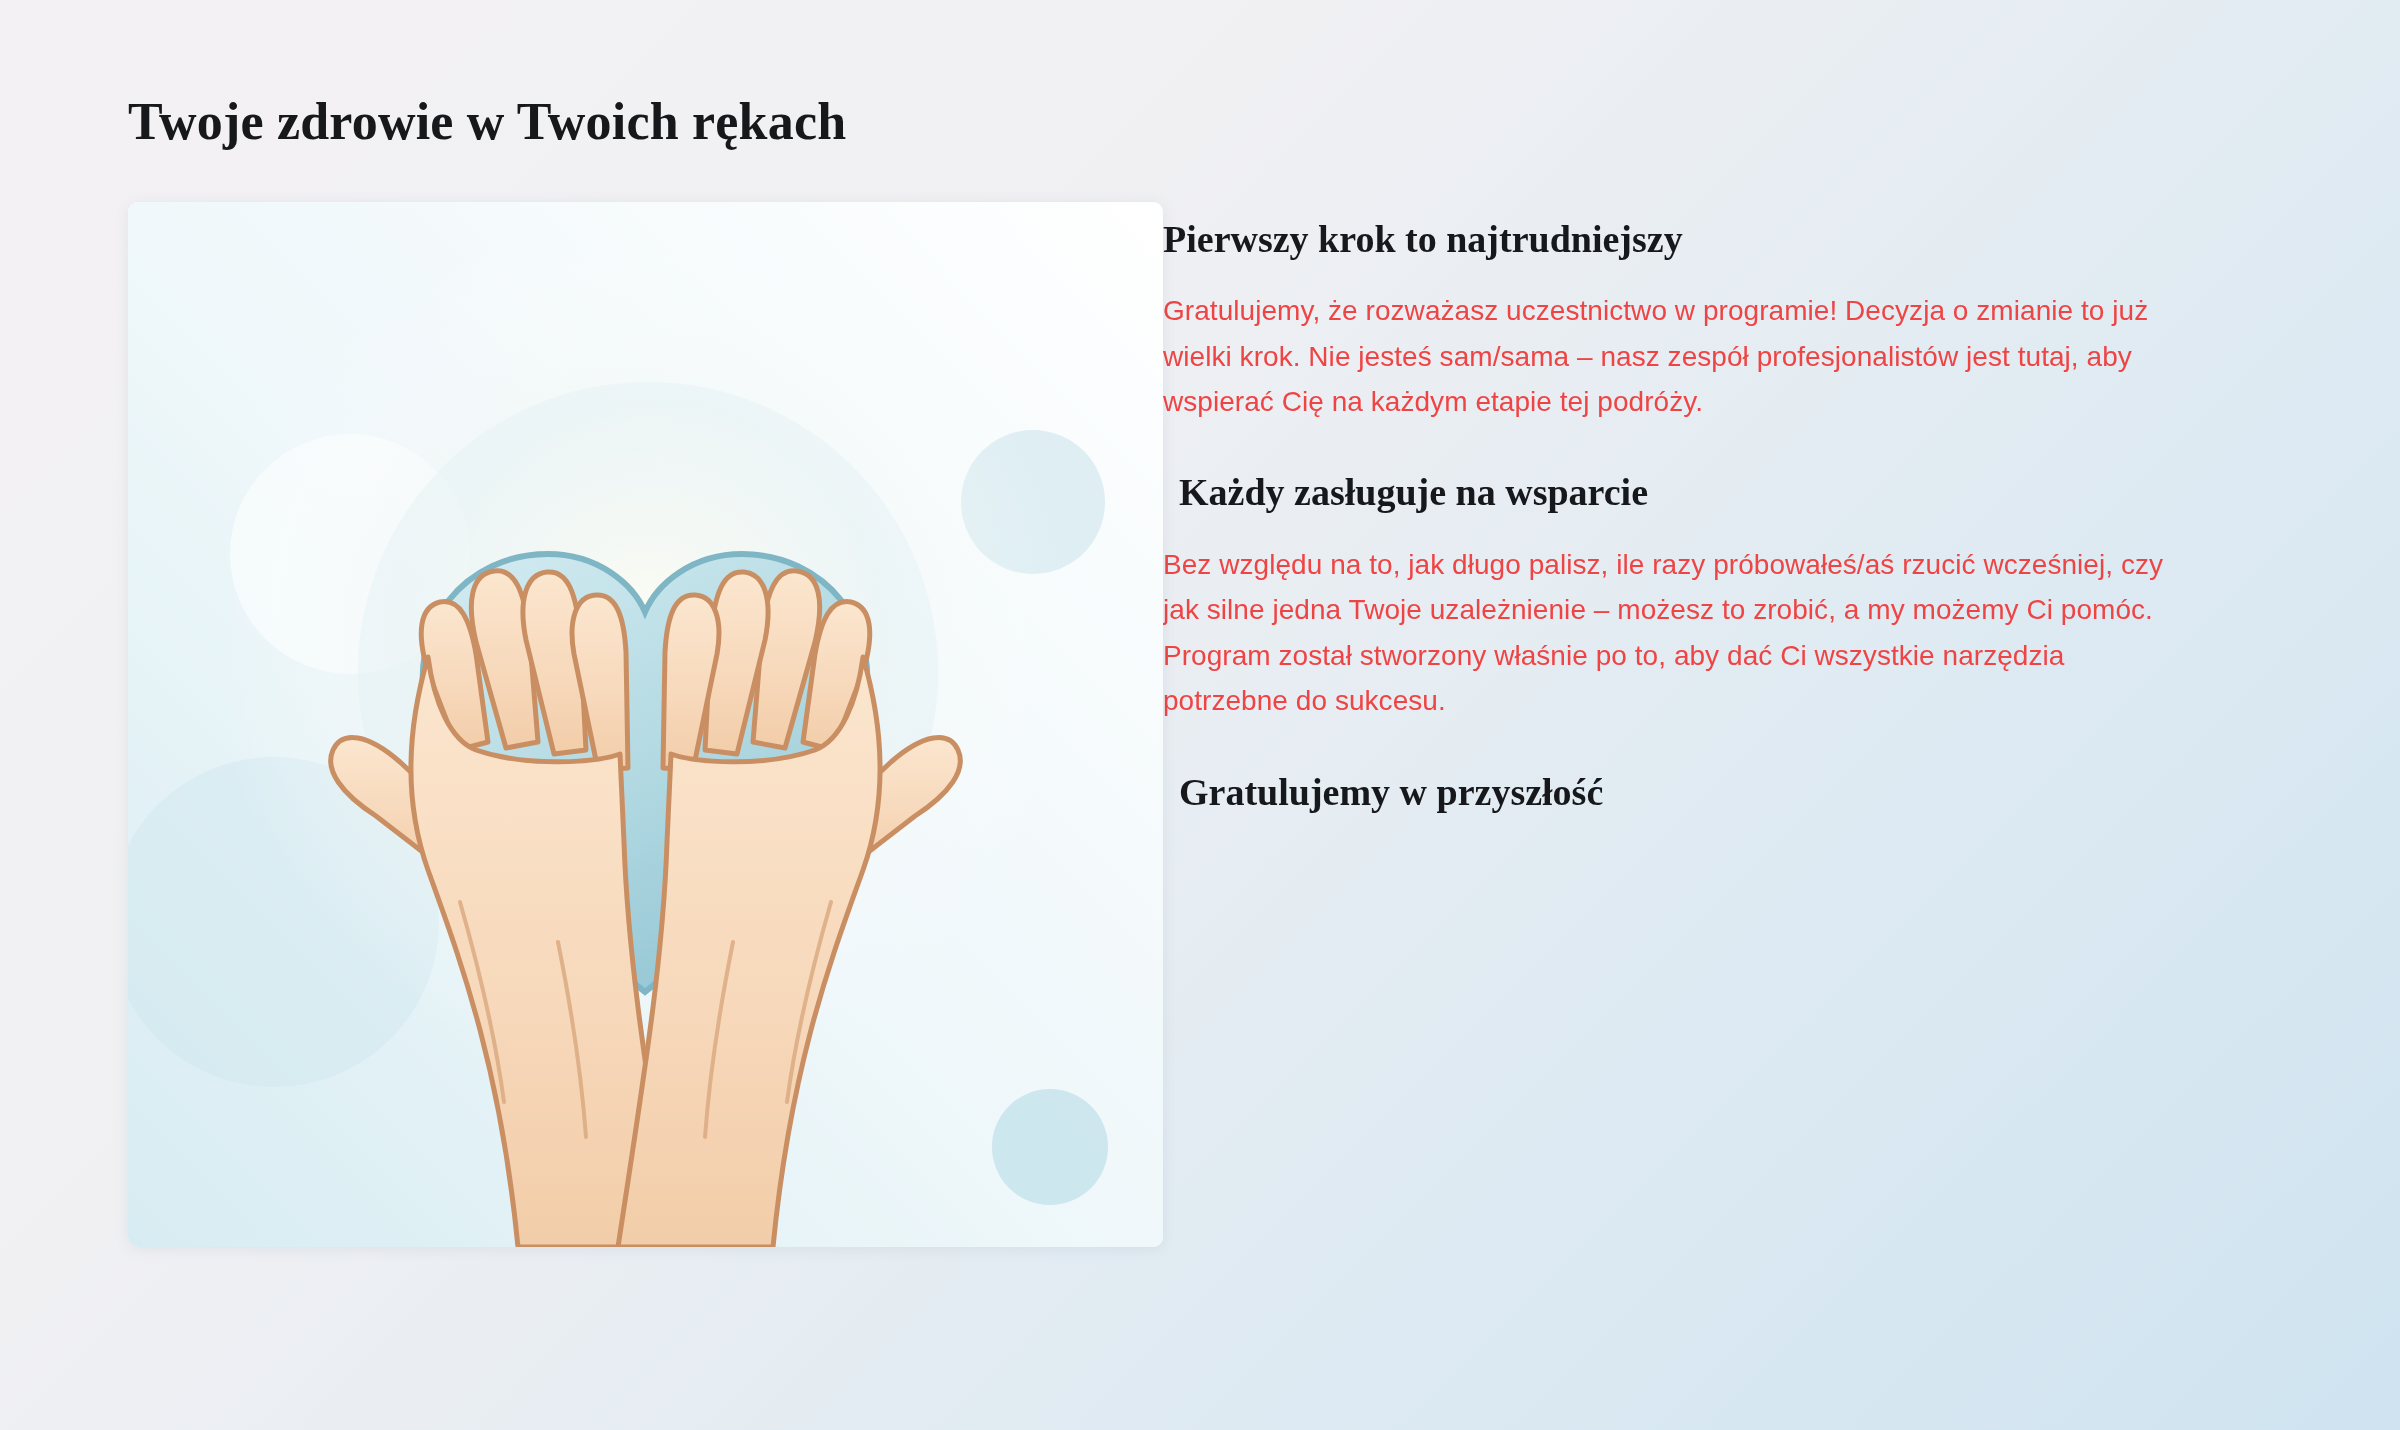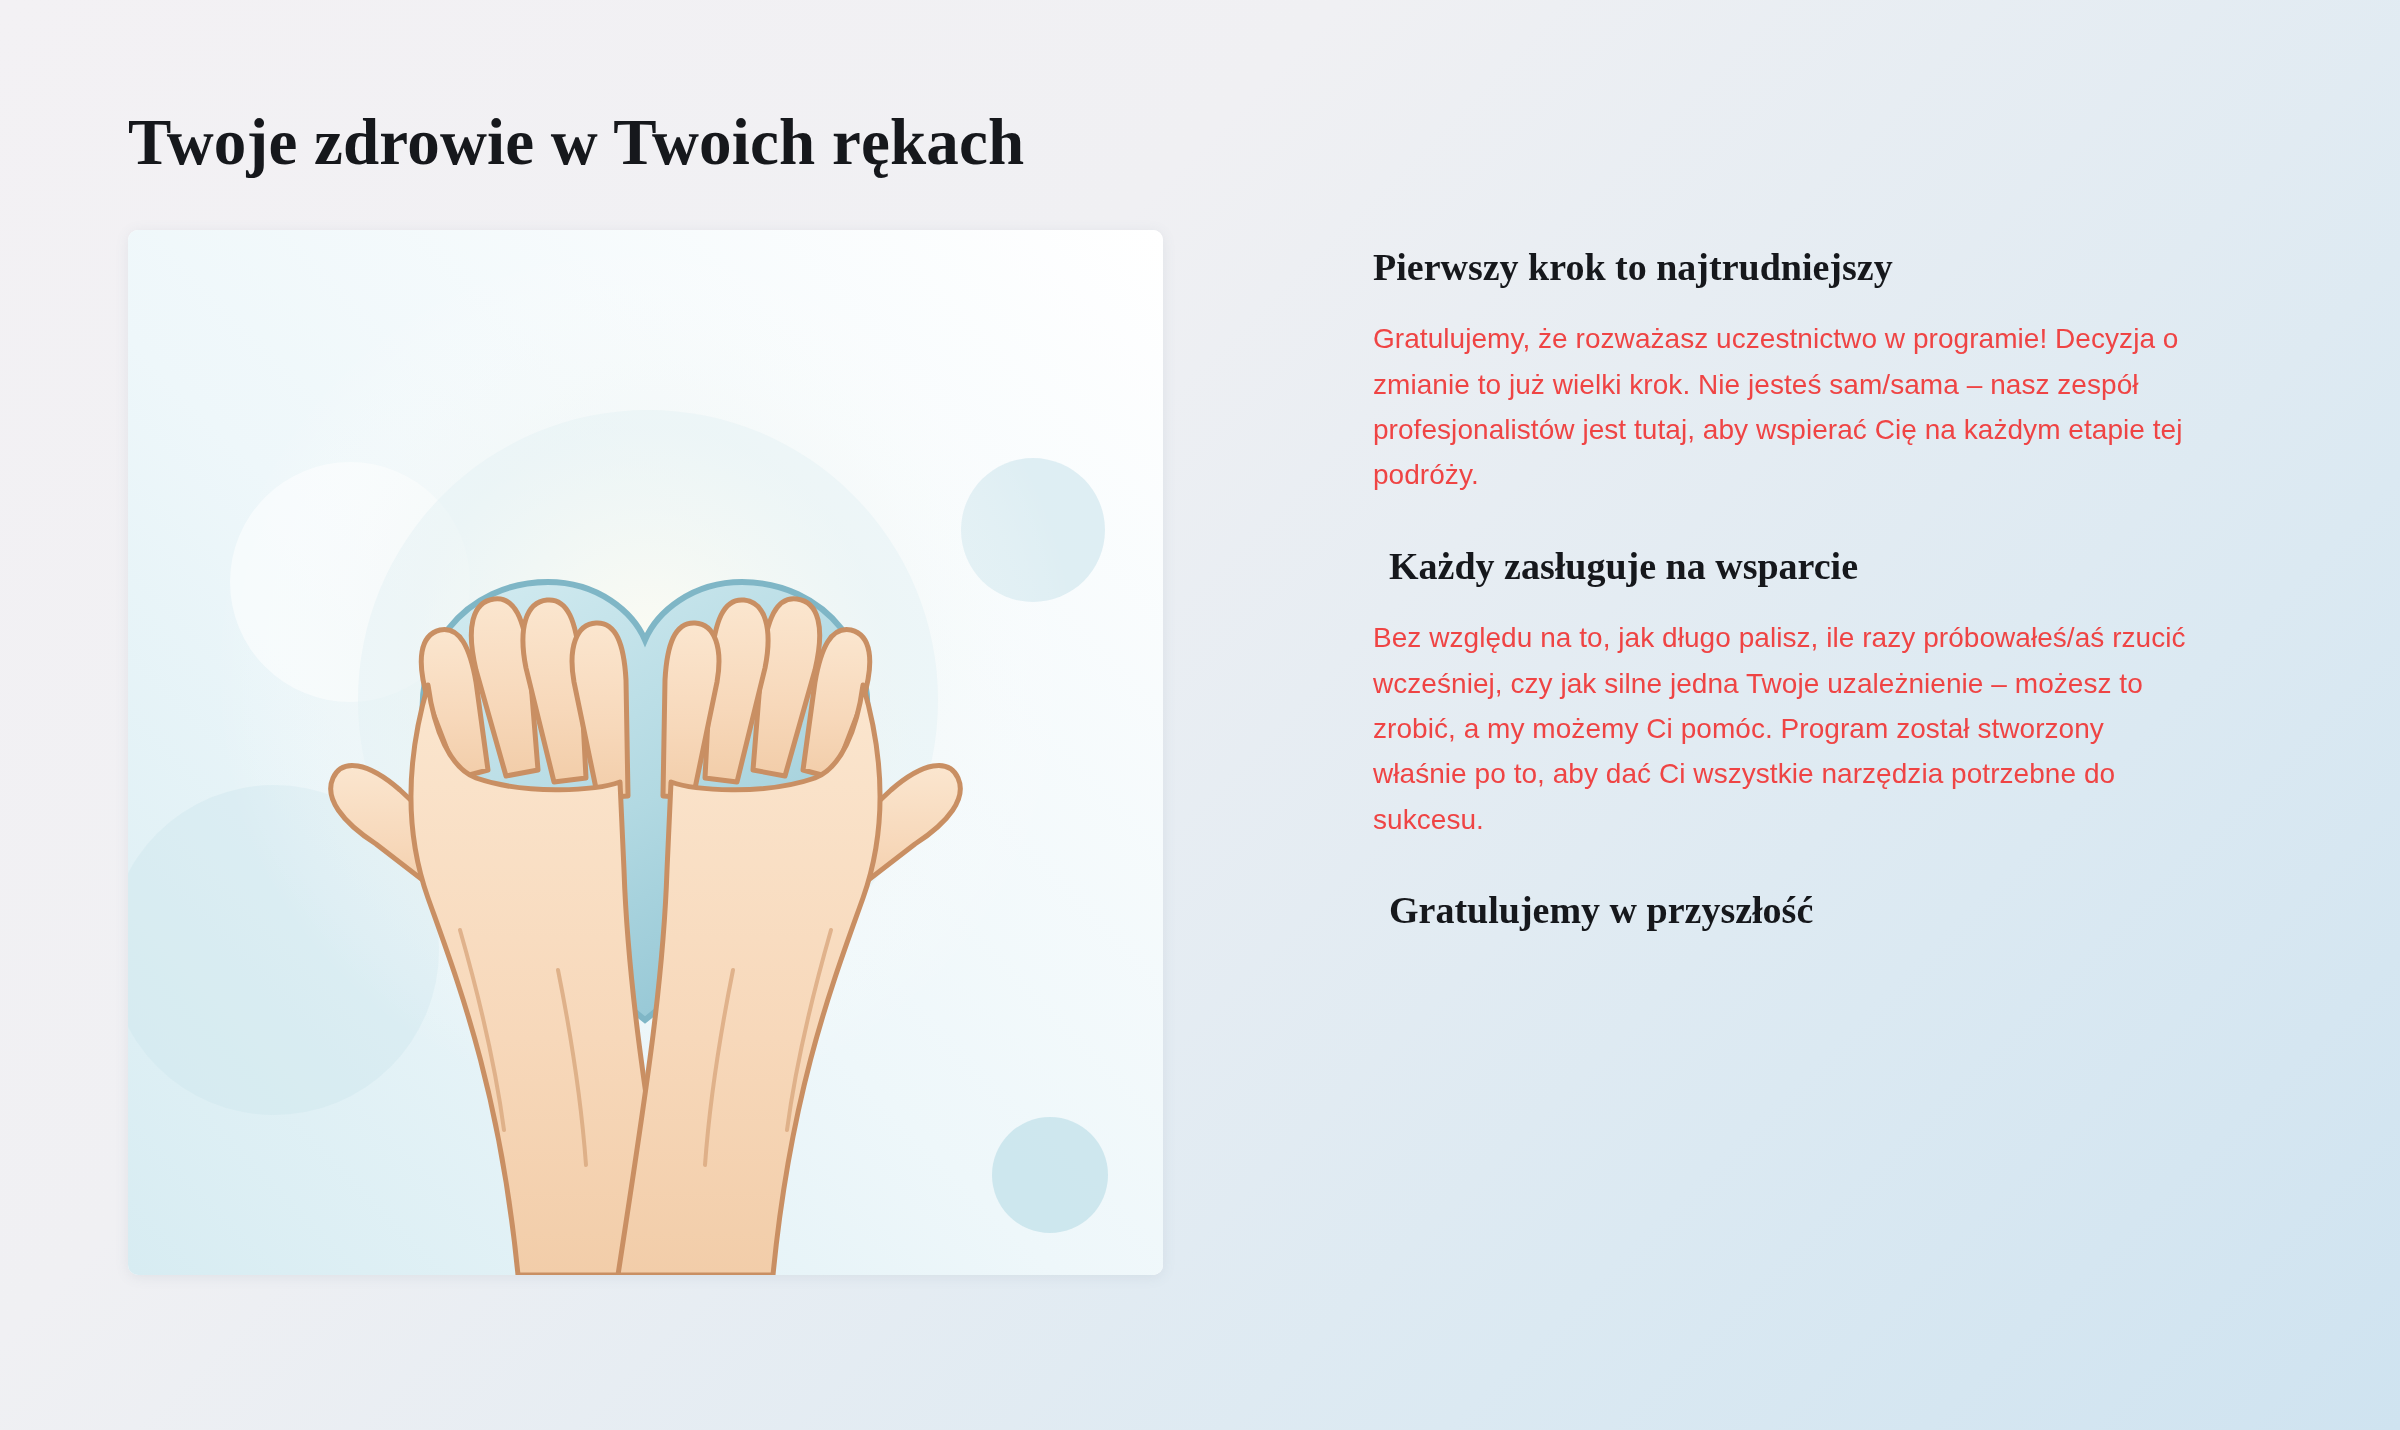--- a/index.html
+++ b/index.html
@@ -16,24 +16,24 @@
   .slide {
     position: relative;
     width: 2400px;
     height: 1430px;
     box-sizing: border-box;
     padding: 70px 0 0 0;
   }
   .slide-title {
     font-family: "Liberation Serif", serif;
     font-weight: bold;
-    font-size: 65px;
+    font-size: 52px;
     line-height: 1.15;
     color: #16181c;
-    margin: 35px 0 0 128px;
+    margin: 22px 0 0 128px;
     letter-spacing: 0.2px;
   }
   .content {
     display: flex;
     align-items: flex-start;
     margin-top: 50px;
     padding: 0 128px 0 128px;
     box-sizing: border-box;
   }
   .illustration-wrap {
@@ -46,21 +46,20 @@
     box-shadow: 0 2px 14px rgba(90, 110, 130, 0.10);
     position: relative;
   }
   .illustration-wrap svg {
     display: block;
     width: 100%;
     height: 100%;
   }
   .text-col {
     flex: 1 1 auto;
-    padding-left: 210px;
     padding-top: 15px;
     max-width: 1030px;
     box-sizing: border-box;
   }
   .sec-heading {
     font-family: "Liberation Serif", serif;
     font-weight: bold;
     font-size: 38px;
     line-height: 1.2;
     color: #16181c;

